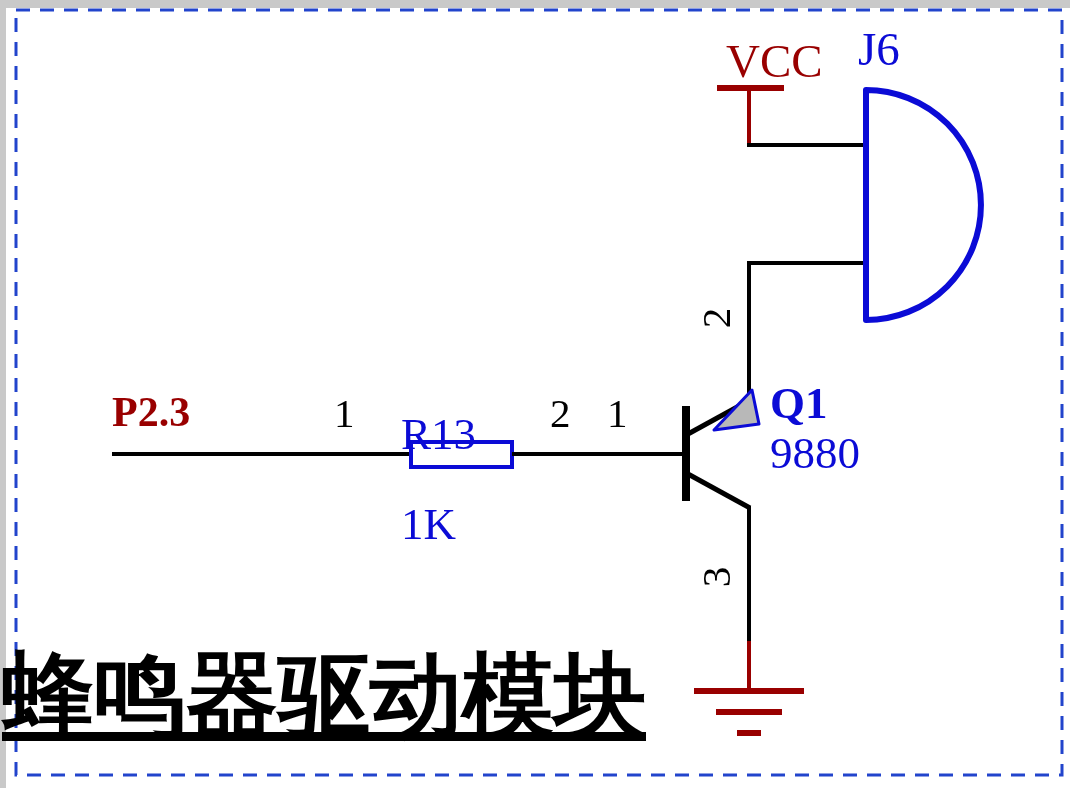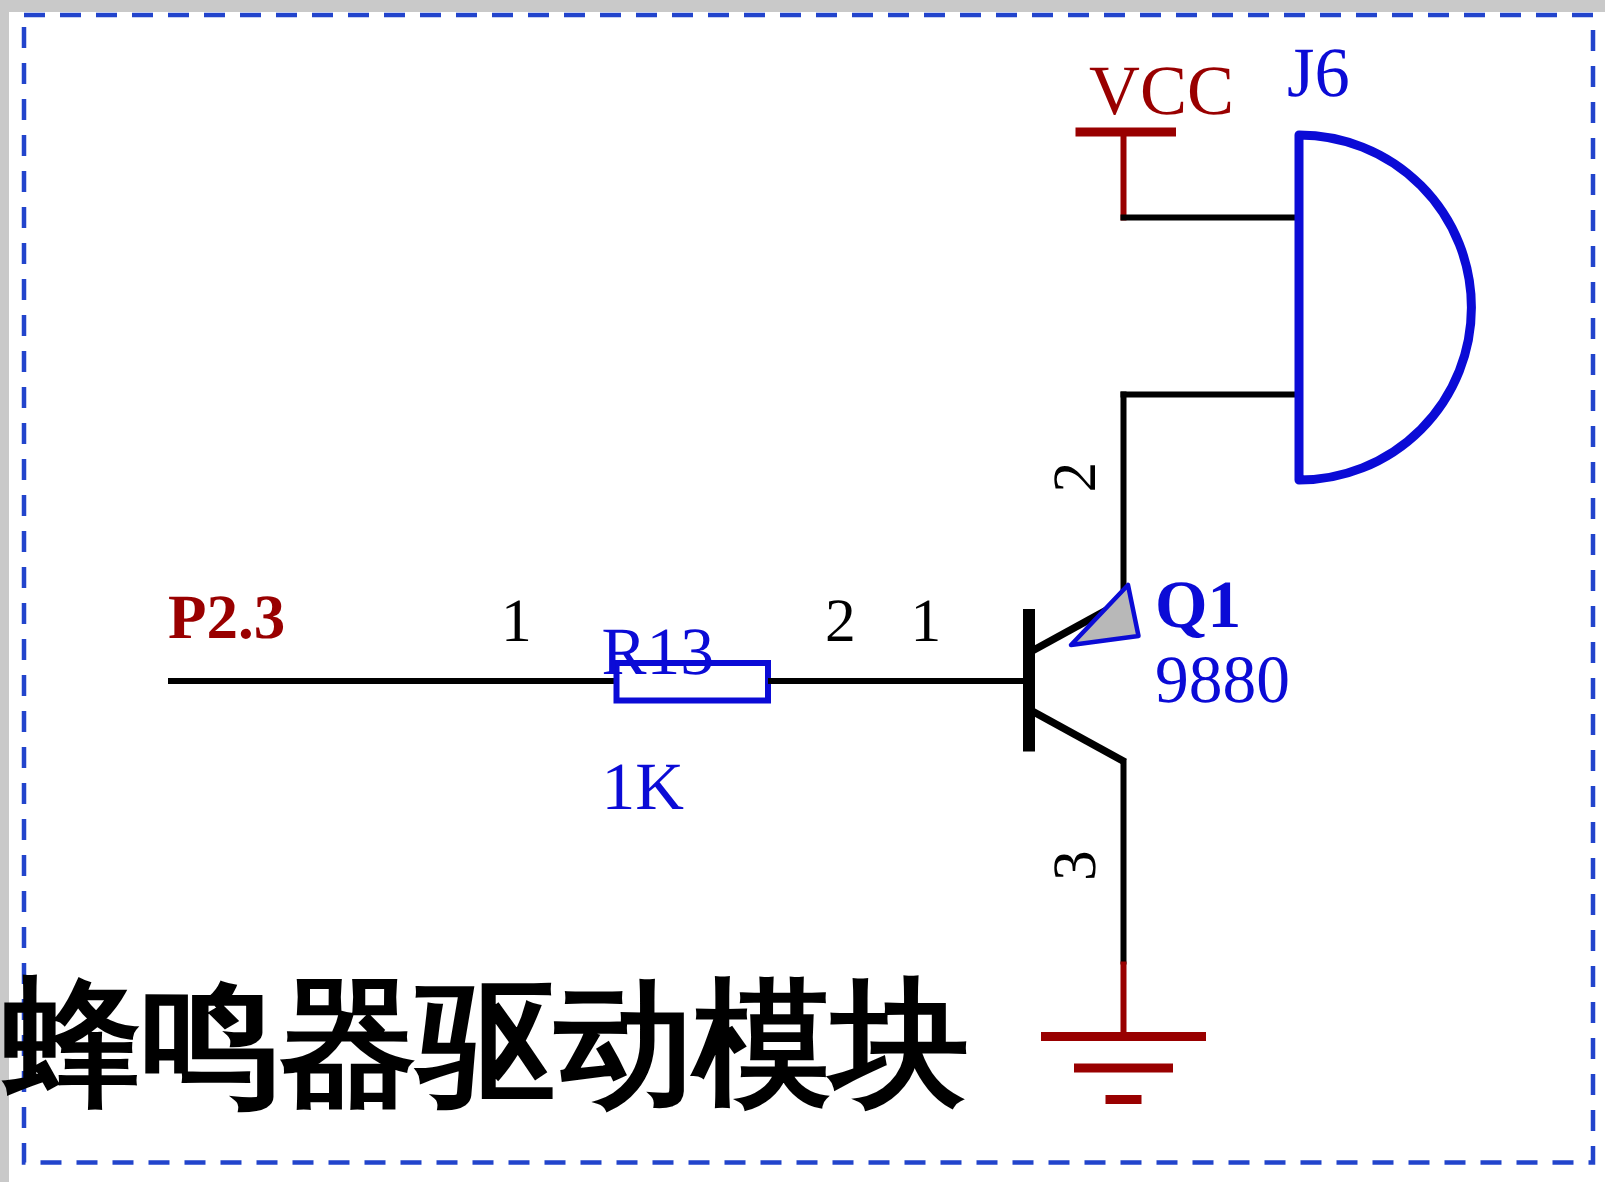--- a/index.html
+++ b/index.html
@@ -32,20 +32,21 @@
     align-items: center;
     justify-content: center;
     width: 44px; height: 44px;
     transform: rotate(-90deg);
   }
   .title {
     font-size: 92px;
     font-weight: bold;
     color: #000000;
     letter-spacing: 0;
+    text-decoration: underline;
   }
 </style>
 </head>
 <body>
 
 <div class="screen">
   <div class="sheet"></div>
 
   <svg class="circuit" width="1070" height="788" viewBox="0 0 1070 788">
 

